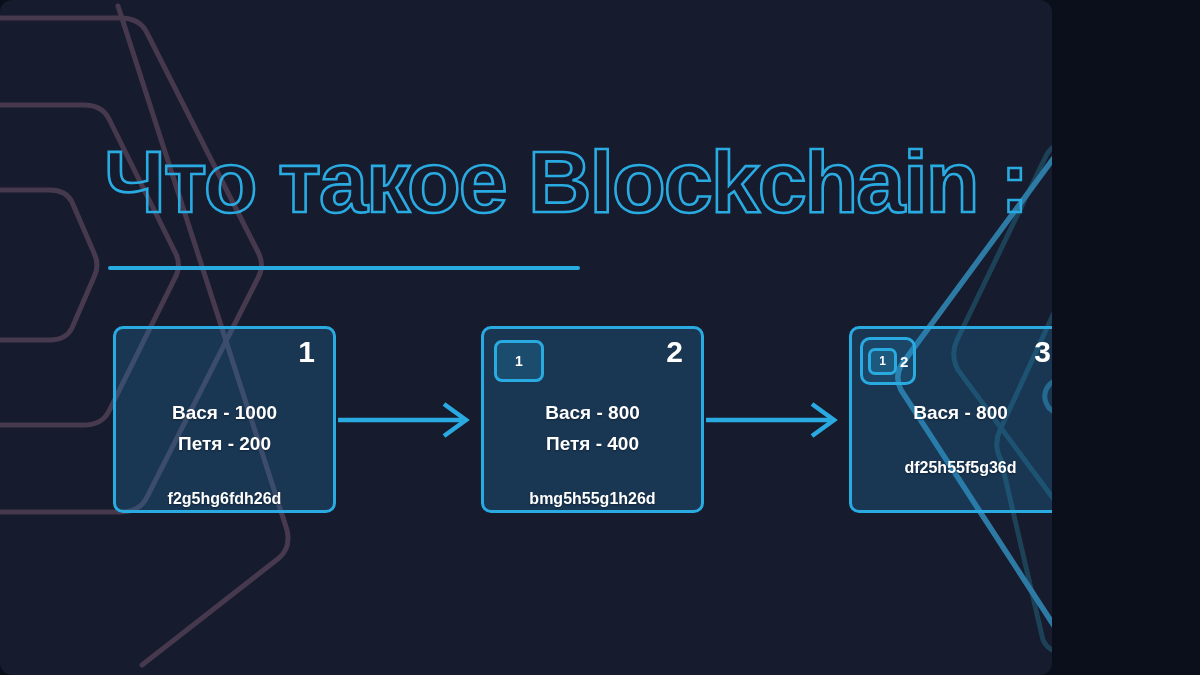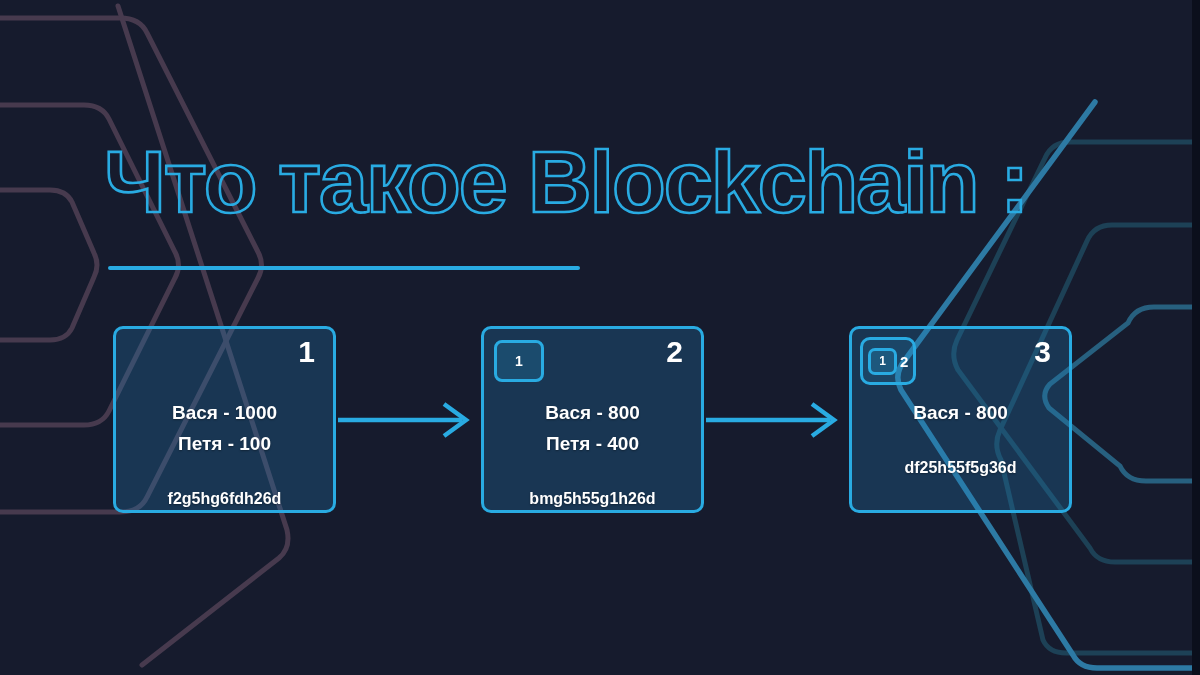--- a/index.html
+++ b/index.html
@@ -1,19 +1,20 @@
 <!DOCTYPE html>
 <html><head>
 <meta charset="utf-8">
 <style>
   html,body{margin:0;padding:0;background:#0b0f1c;}
   #stage{
-    position:relative;width:1192px;height:675px;overflow:hidden;
+    position:relative;width:1052px;height:675px;overflow:hidden;
     background:#161b2d;
     font-family:"Liberation Sans","DejaVu Sans",sans-serif;
+    border-radius:12px;
   }
   #bg-decor{position:absolute;left:0;top:0;width:1200px;height:675px;}
   .title{
     position:absolute;left:104px;top:138px;margin:0;
     font-size:88px;font-weight:bold;letter-spacing:-2px;line-height:1;
     color:transparent;-webkit-text-stroke:2.6px #29abe2;
     white-space:nowrap;
   }
   .title-underline{
     position:absolute;left:108px;top:266px;width:472px;height:4px;
@@ -81,21 +82,21 @@
     </g>
   </svg>
 
   <h1 class="title">Что такое Blockchain :</h1>
   <div class="title-underline"></div>
 
   <div class="block" style="left:113px">
     <div class="block-number">1</div>
     <div class="balances">
       <div>Вася - 1000</div>
-      <div>Петя - 100</div>
+      <div>Петя - 200</div>
     </div>
     <div class="hash">f2g5hg6fdh26d</div>
   </div>
 
   <svg class="arrow" style="left:336px" viewBox="0 0 146 44">
     <line x1="2" y1="22" x2="126" y2="22"></line>
     <polyline points="108,6 130,22 108,38"></polyline>
   </svg>
 
   <div class="block" style="left:481px">

